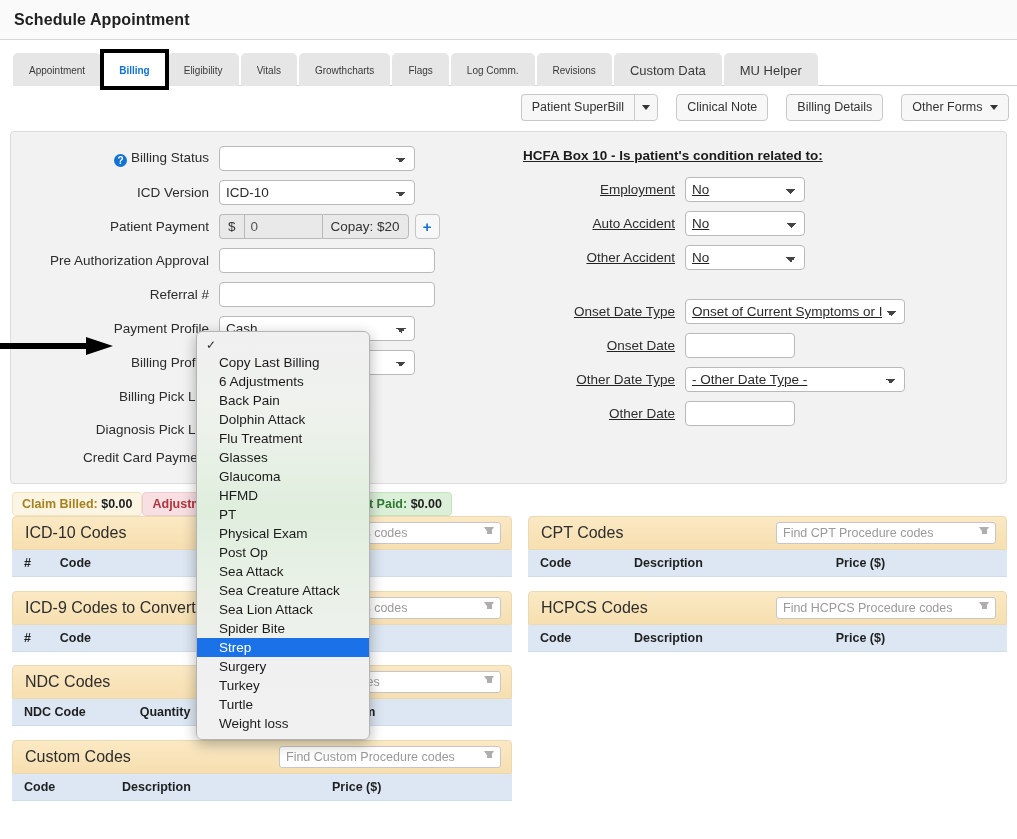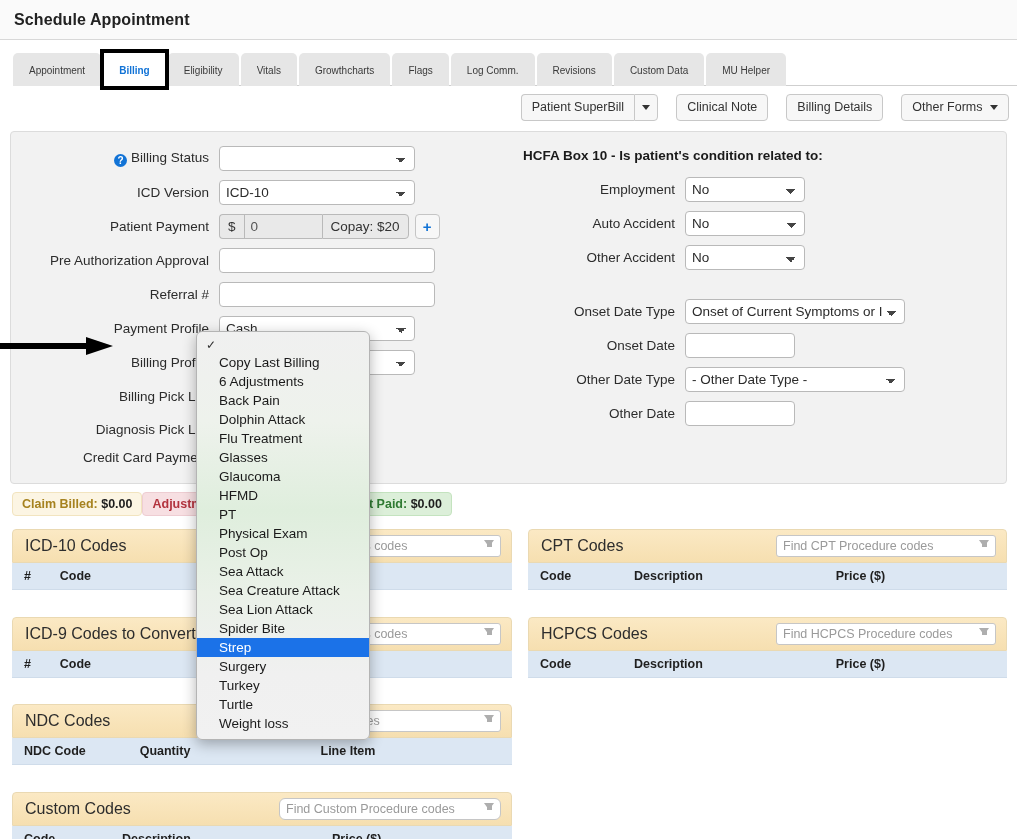--- a/index.html
+++ b/index.html
@@ -44,21 +44,21 @@
     display: flex; align-items: center; justify-content: center;
     background: #e6e6e6;
     border-radius: 5px 5px 0 0;
     font-size: 10px;
     color: #3a3a3a;
     margin-right: 2px;
     white-space: nowrap;
     border: 1px solid transparent;
     border-bottom: none;
   }
-  .tab.small { font-size: 10px; }
+  .tab.small { font-size: 13px; }
   .tab.active {
     background: #ffffff;
     color: #1273d6;
     font-weight: bold;
     outline: 4px solid #000;
     outline-offset: -1px;
     border-radius: 0;
     z-index: 4;
     height: 35px;
     margin-bottom: -1px;
@@ -90,21 +90,21 @@
   
   .panel {
     margin: 10px 10px 0 10px;
     background: #f2f2f2;
     border: 1px solid #dcdcdc;
     border-radius: 4px;
     padding: 14px 10px 18px 10px;
     display: flex;
   }
   .col-left { width: 432px; flex: none; }
-  .col-right { flex: 1; padding-left: 32px; }
+  .col-right { flex: 1; padding-left: 32px; text-decoration: underline; }
 
   .frow { display: flex; align-items: center; margin-bottom: 9px; }
   .flabel {
     width: 198px; flex: none;
     text-align: right; padding-right: 10px;
     font-size: 13.5px; color: #2c2c2c;
     white-space: nowrap;
   }
   .flabel-r { width: 200px; }
   .help-icon {
@@ -171,40 +171,40 @@
   }
   .badge b { color: #1d1d1d; }
   .badge.billed { background:#fcf5e3; border-color:#f2e4bf; color:#a6821f; }
   .badge.adjust { background:#f7dfe2; border-color:#eecdd2; color:#b3343f; }
   .badge.paid   { background:#dcefd9; border-color:#c4e3bf; color:#2f7a32; }
 
   
   .sections { display: flex; padding: 0 10px; }
   .sect-col-left { width: 500px; flex: none; margin-left: 2px;}
   .sect-col-right { flex: 1; padding-left: 16px; }
-  .codebox { margin-top: 13px; }
+  .codebox { margin-top: 0; }
   .codehdr {
     background: linear-gradient(#fbe9c4, #f6dfb0);
     border: 1px solid #ead9b2;
     border-radius: 4px 4px 0 0;
     height: 34px;
     display: flex; align-items: center; justify-content: space-between;
     padding: 0 10px 0 12px;
   }
   .codehdr .h { font-size: 16px; color: #2d2d2d; }
   .findbox {
     position: relative;
     width: 220px; height: 22px;
     background: #fff; border: 1px solid #c6c6c6; border-radius: 3px;
     display: flex; align-items: center;
     padding: 0 20px 0 6px;
     font-size: 12.5px; color: #9a9a9a;
     overflow: hidden; white-space: nowrap;
   }
-  .findbox.wide { width: 222px; border-radius: 6px; }
+  .findbox.wide { width: 222px; }
   .dl-arrow {
     position: absolute; right: 6px; top: 4px;
     width: 0; height: 0;
     border-left: 5px solid transparent; border-right: 5px solid transparent;
     border-top: 7px solid #aeaeae;
   }
   .dl-arrow::before {
     content:""; position:absolute; left:-2.5px; top:-6px;
     width: 5px; height: 6px; background:#aeaeae;
   }

